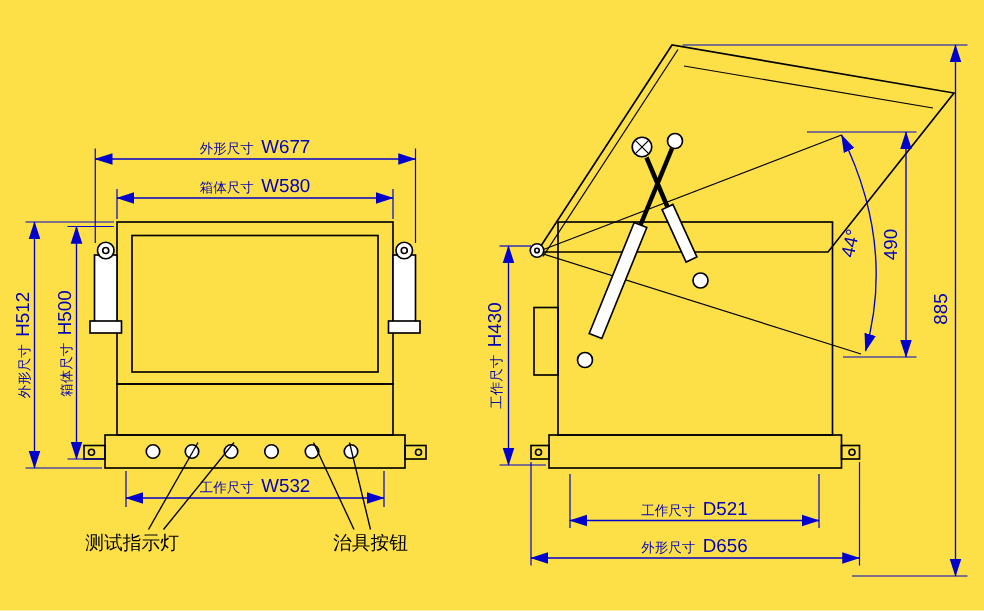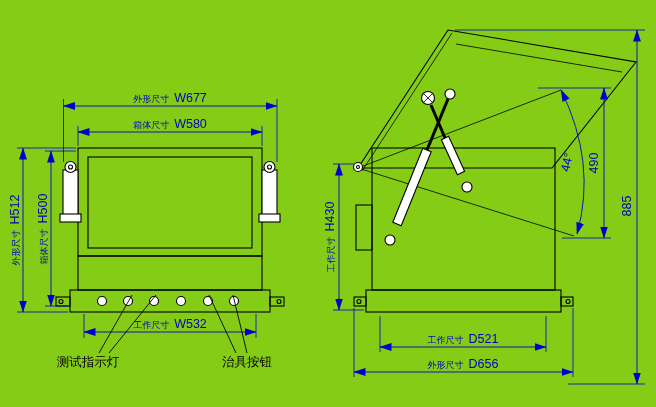--- a/index.html
+++ b/index.html
@@ -1,20 +1,20 @@
 <!DOCTYPE html>
 <html><head>
 <meta charset="utf-8">
 <style>
   html, body { margin: 0; padding: 0; background: #ffffff; }
   #canvas {
     position: relative;
     width: 656px;
     height: 407px;
-    background: #84cc16;
+    background: #fde047;
     overflow: hidden;
     font-family: "Liberation Sans", sans-serif;
   }
   svg text { font-family: "Liberation Sans", sans-serif; }
   .outline { fill: none; stroke: #000000; stroke-width: 1.1; }
   .wout    { fill: #ffffff; stroke: #000000; stroke-width: 1.1; }
   .thin    { fill: none; stroke: #000000; stroke-width: 0.8; }
   .rod     { stroke: #000000; stroke-width: 3; }
   .leader  { stroke: #000000; stroke-width: 0.9; }
   .ext     { stroke: #0000cc; stroke-width: 0.8; fill: none; }

